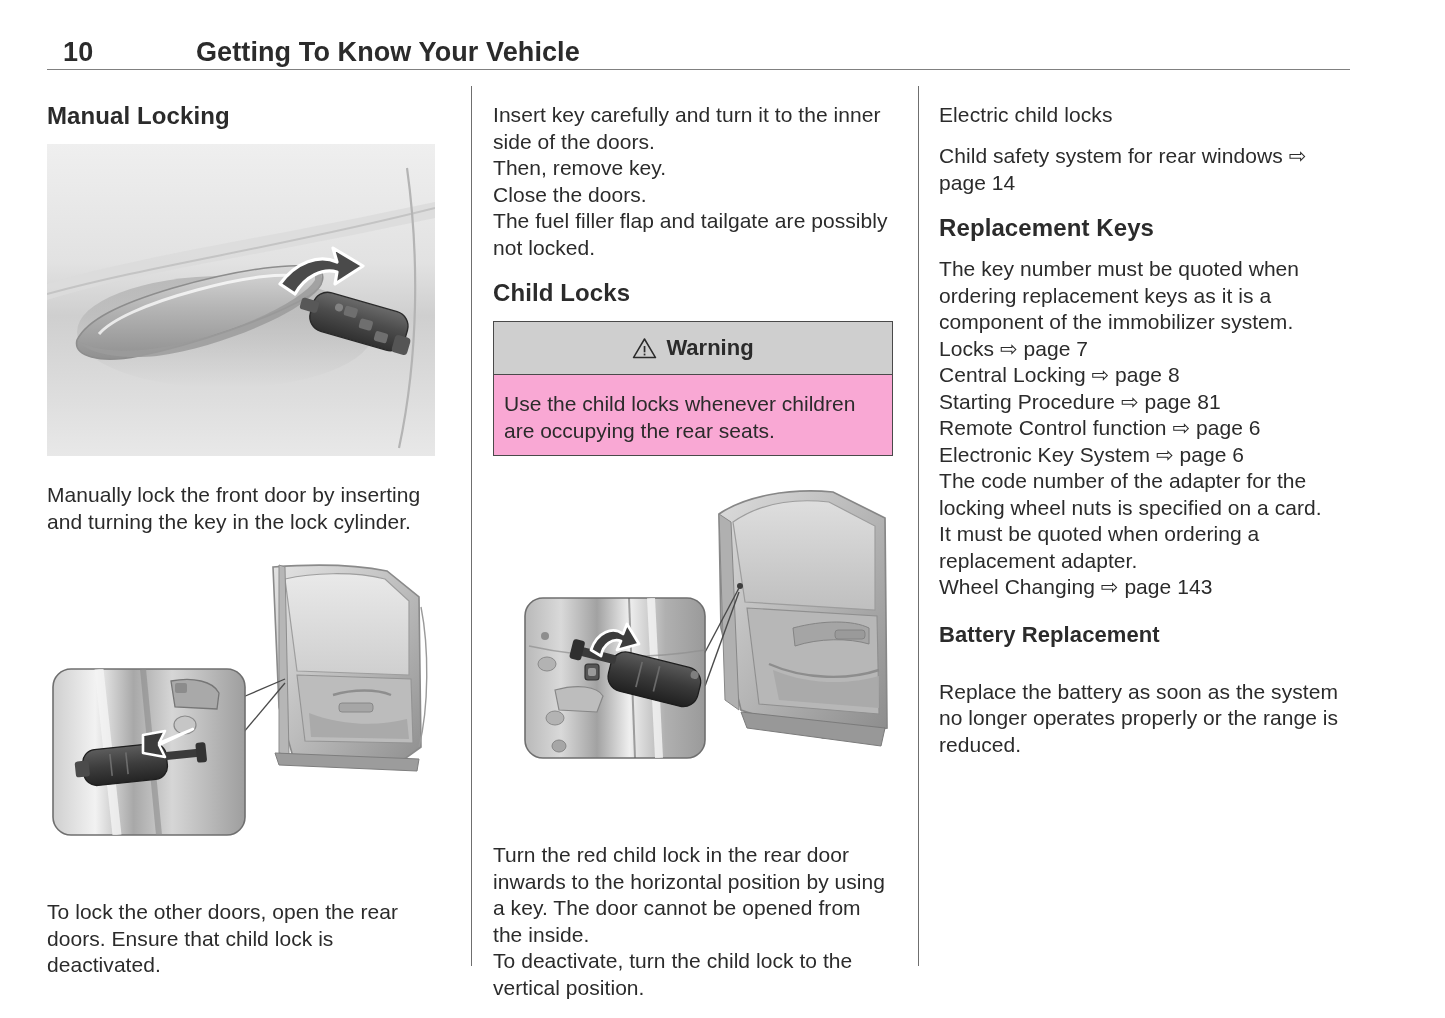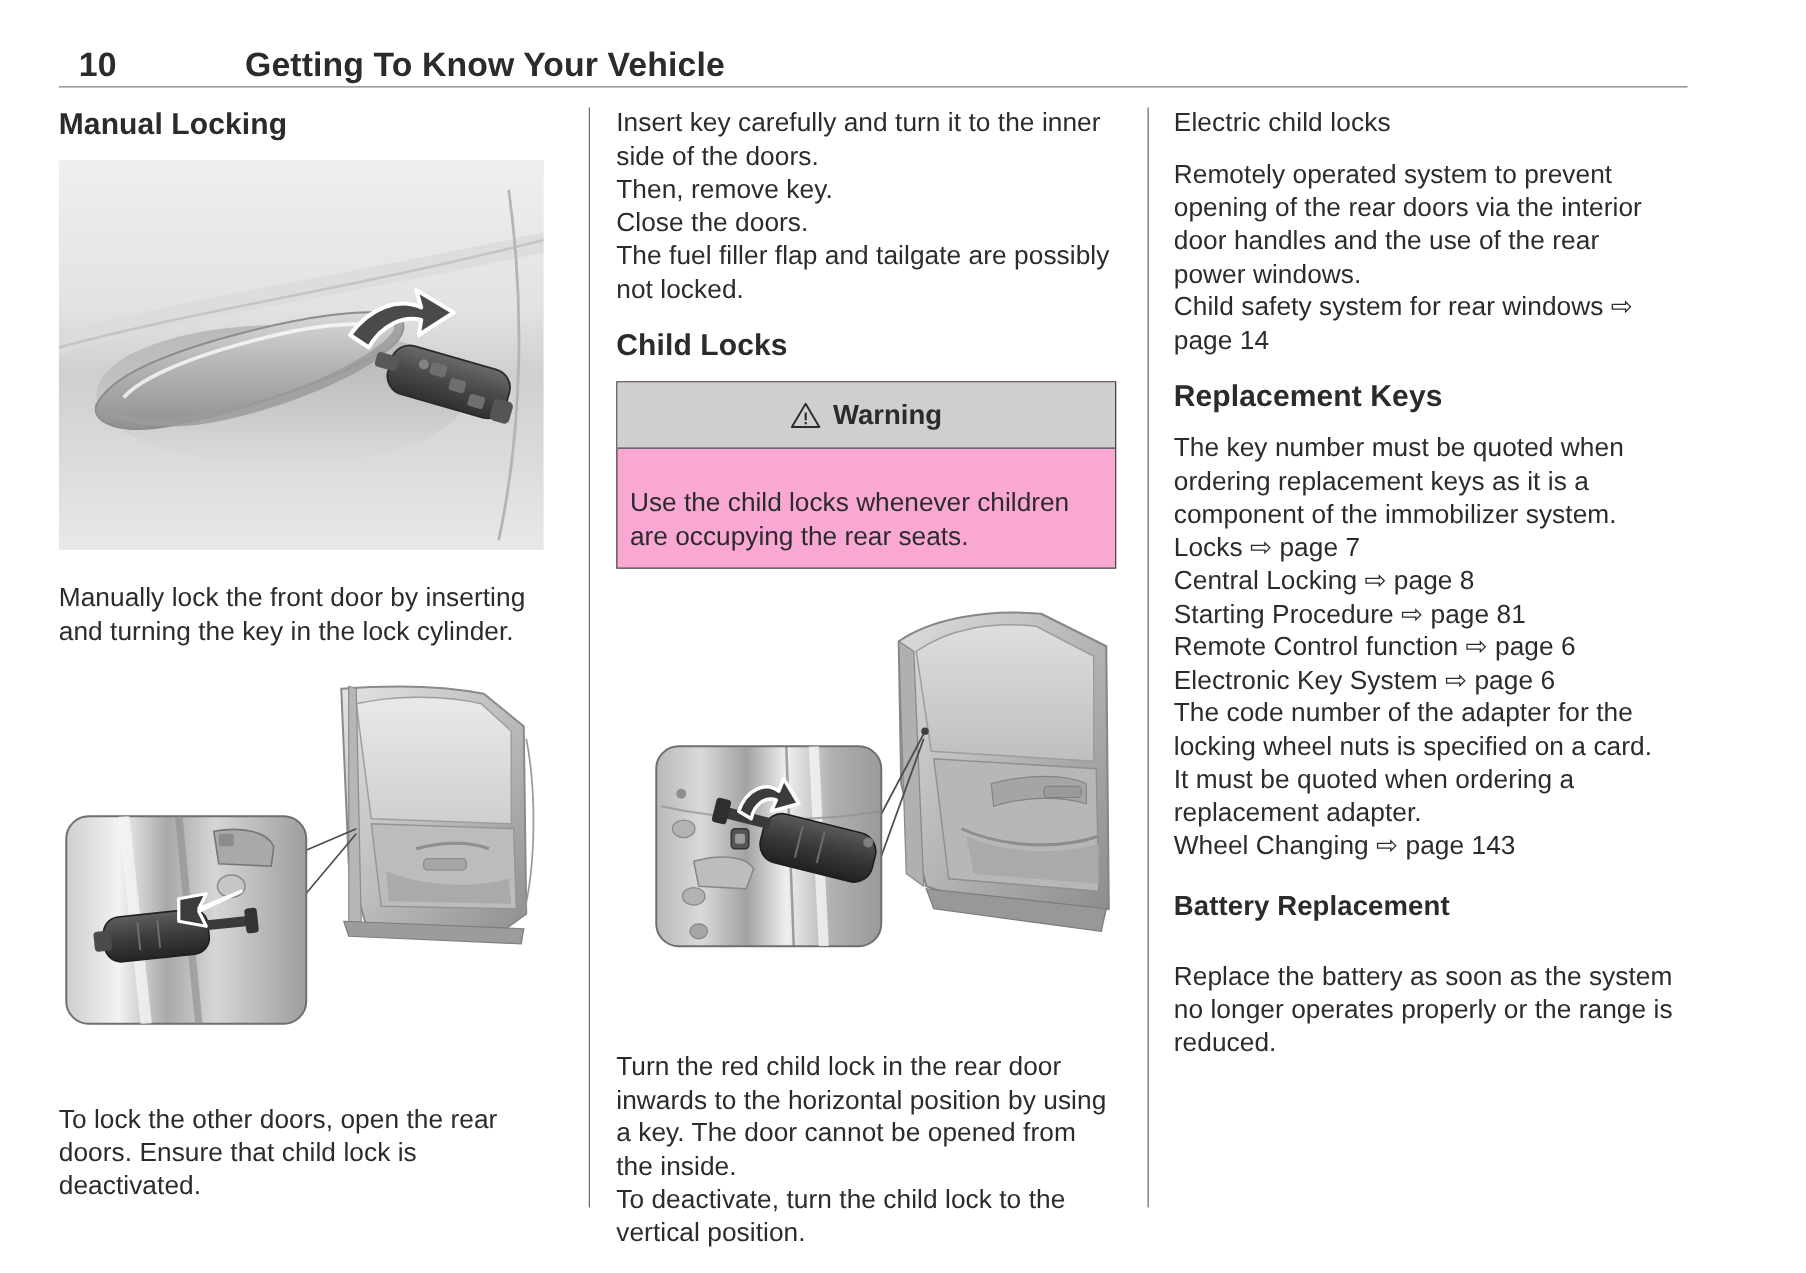--- a/index.html
+++ b/index.html
@@ -58,21 +58,21 @@
     width: 1px;
     height: 880px;
     background: #6f6f6f;
   }
   #divider-1 { left: 471px; }
   #divider-2 { left: 918px; }
 
   
   .column {
     position: absolute;
-    top: 86px;
+    top: 102px;
     width: 400px;
   }
   #column-left   { left: 47px;  width: 395px; }
   #column-middle { left: 493px; width: 402px; }
   #column-right  { left: 939px; width: 400px; }
 
   
   h2.section-heading {
     font-size: 24px;
     font-weight: bold;
@@ -114,21 +114,20 @@
     gap: 9px;
   }
   .warning-title {
     font-size: 22px;
     font-weight: bold;
     line-height: 26px;
   }
   .warn-tri { display: block; }
   .warning-body {
     padding: 16px 10px 11px 10px;
-    margin-top: 15px;
   }
   .warning-body p {
     font-size: 21px;
     line-height: 26.5px;
     margin: 0;
   }
 
   
   .figure { position: relative; }
   #figure-door-handle {
@@ -415,21 +414,20 @@
 
   <div class="spacer-md"></div>
   <p class="body-text" style="margin-top:18px;">Turn the red child lock in the rear door inwards to the horizontal position by using a key. The door cannot be opened from the inside.</p>
   <p class="body-text">To deactivate, turn the child lock to the vertical position.</p>
 </div>
 
 <div class="column" id="column-right">
 
   <h3 class="sub-heading">Electric child locks</h3>
 
-  <p class="body-text">Remotely operated system to prevent opening of the rear doors via the interior door handles and the use of the rear power windows.</p>
   <p class="body-text">Child safety system for rear windows ⇨ page 14</p>
 
   <div class="spacer-sm"></div>
   <h2 class="section-heading">Replacement Keys</h2>
 
   <p class="body-text">The key number must be quoted when ordering replacement keys as it is a component of the immobilizer system.</p>
   <p class="body-text">Locks ⇨ page 7</p>
   <p class="body-text">Central Locking ⇨ page 8</p>
   <p class="body-text">Starting Procedure ⇨ page 81</p>
   <p class="body-text">Remote Control function ⇨ page 6</p>

